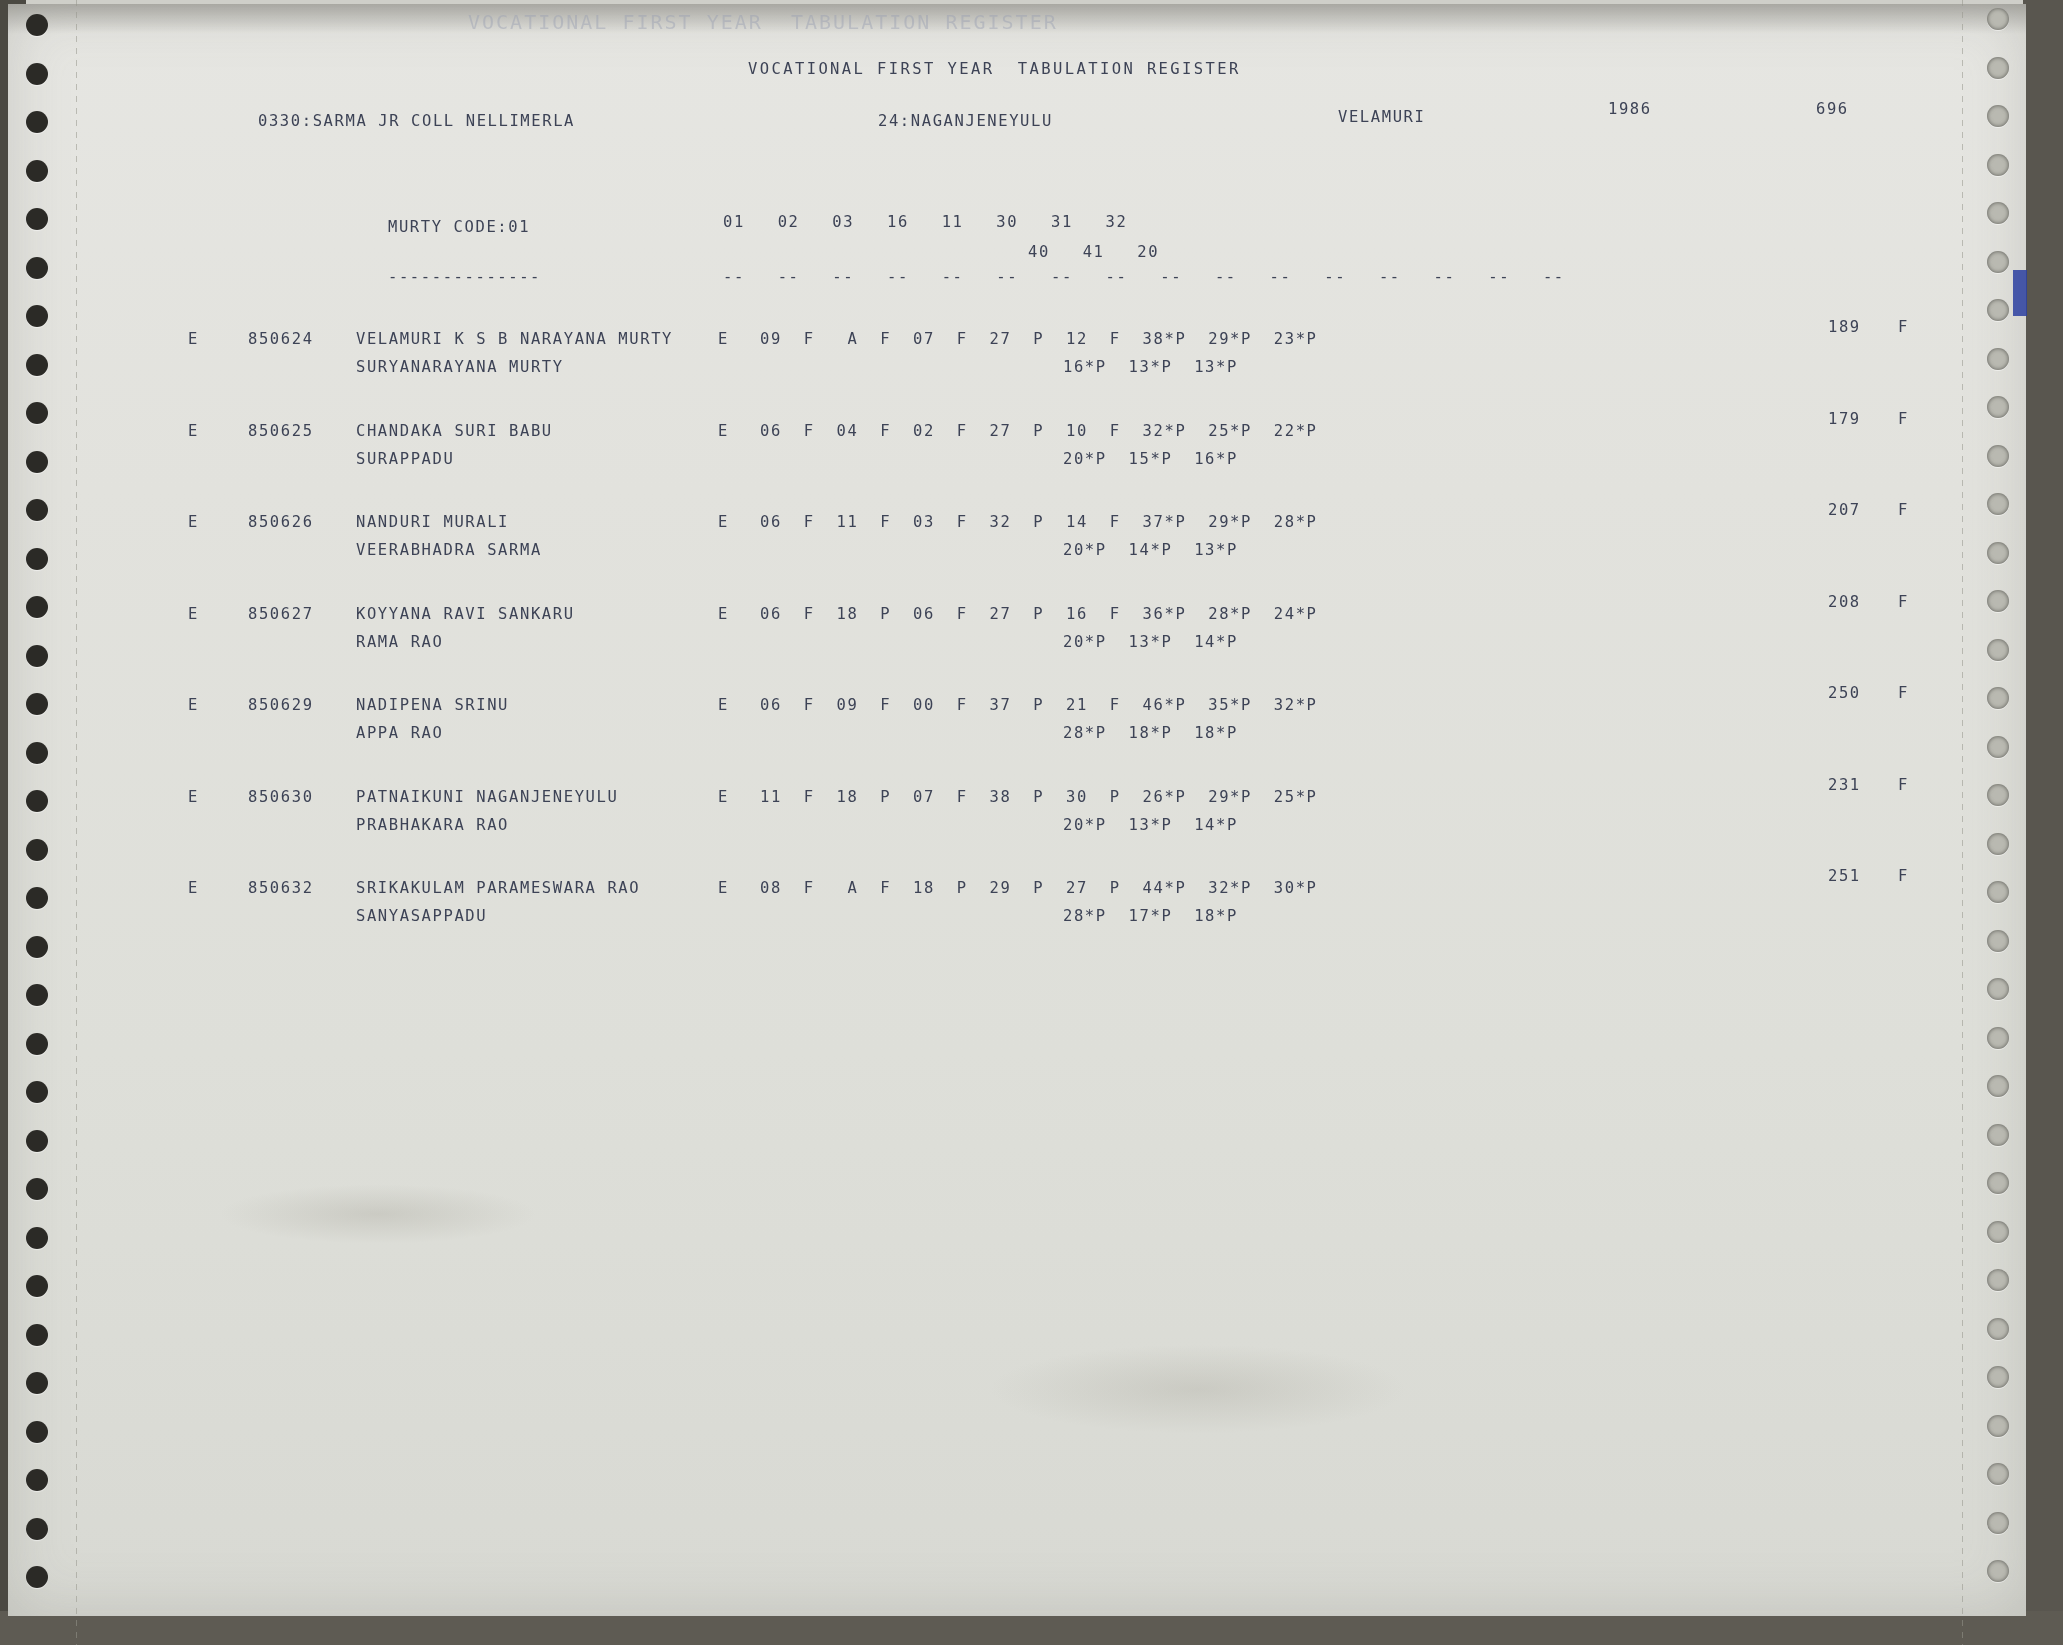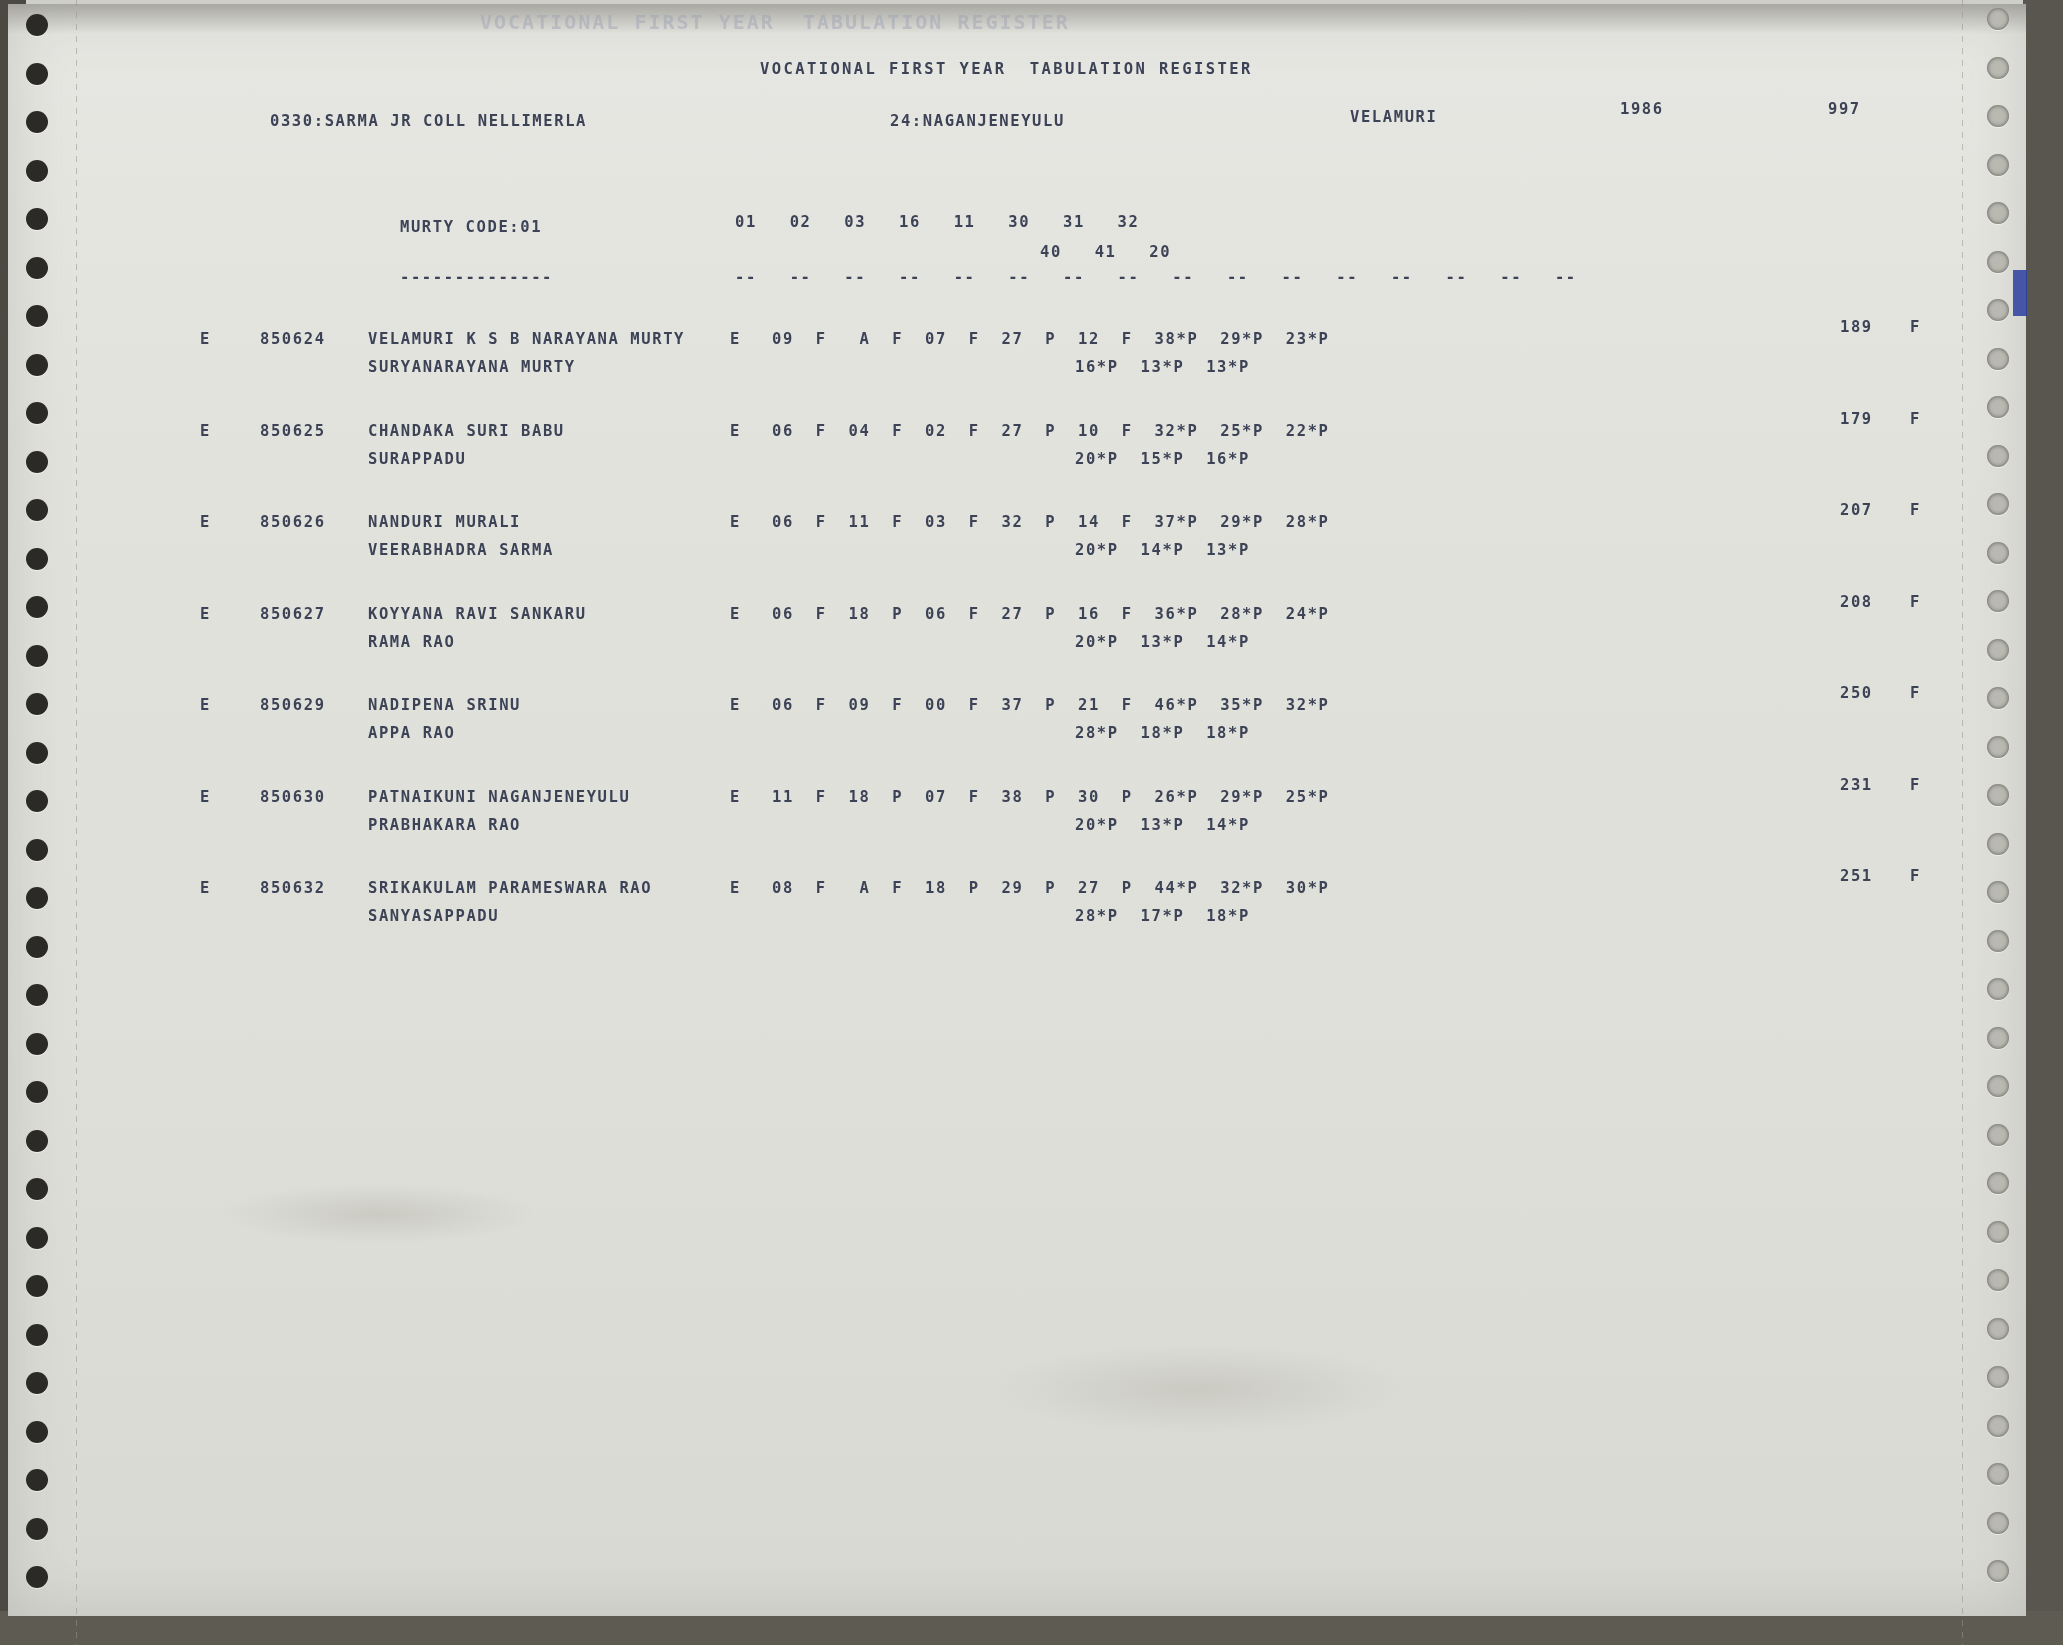--- a/index.html
+++ b/index.html
@@ -70,29 +70,28 @@
     height: 100%;
     width: 1px;
     background: repeating-linear-gradient(180deg, rgba(150,150,140,.55) 0 6px, rgba(0,0,0,0) 6px 12px);
   }
   .perf.left { left: 76px; }
   .perf.right { right: 100px; }
 
   
   .print {
     position: absolute;
-    left: 100px;
+    left: 88px;
     top: 0;
     width: 1840px;
     height: 100%;
     color: #3d4356;
     font-size: 15.5px;
     letter-spacing: 1.6px;
     white-space: pre;
-    font-weight: bold;
   }
   .line { position: absolute; white-space: pre; }
   .ghost {
     color: #9aa0b2;
     opacity: .45;
     letter-spacing: 2px;
   }
   .title { letter-spacing: 2.4px; }
   .blue-mark {
     position: absolute;
@@ -214,21 +213,21 @@
     
     <div class="line ghost" style="left:380px; top:10px; font-size:20px;">VOCATIONAL FIRST YEAR  TABULATION REGISTER</div>
 
     
     <div class="line title" style="left:660px; top:60px;">VOCATIONAL FIRST YEAR  TABULATION REGISTER</div>
 
     <div class="line" style="left:170px; top:112px;">0330:SARMA JR COLL NELLIMERLA</div>
     <div class="line" style="left:790px; top:112px;">24:NAGANJENEYULU</div>
     <div class="line" style="left:1250px; top:108px;">VELAMURI</div>
     <div class="line" style="left:1520px; top:100px;">1986</div>
-    <div class="line" style="left:1728px; top:100px;">997</div>
+    <div class="line" style="left:1728px; top:100px;">696</div>
 
     
     <div class="line" style="left:300px; top:218px;">MURTY CODE:01</div>
     <div class="line" style="left:635px; top:213px;">01   02   03   16   11   30   31   32</div>
     <div class="line" style="left:940px; top:243px;">40   41   20</div>
     <div class="line" style="left:300px; top:268px;">--------------</div>
     <div class="line" style="left:635px; top:268px;">--   --   --   --   --   --   --   --   --   --   --   --   --   --   --   --</div>
 
     <div id="rows"><div class="line " style="left: 100px; top: 330px;">E</div><div class="line " style="left: 160px; top: 330px;">850624</div><div class="line " style="left: 268px; top: 330px;">VELAMURI K S B NARAYANA MURTY</div><div class="line " style="left: 268px; top: 358px;">SURYANARAYANA MURTY</div><div class="line " style="left: 630px; top: 330px;">E</div><div class="line " style="left: 672px; top: 330px;">09  F   A  F  07  F  27  P  12  F  38*P  29*P  23*P</div><div class="line " style="left: 975px; top: 358px;">16*P  13*P  13*P</div><div class="line " style="left: 1740px; top: 318px;">189</div><div class="line " style="left: 1810px; top: 318px;">F</div><div class="line " style="left: 100px; top: 421.5px;">E</div><div class="line " style="left: 160px; top: 421.5px;">850625</div><div class="line " style="left: 268px; top: 421.5px;">CHANDAKA SURI BABU</div><div class="line " style="left: 268px; top: 449.5px;">SURAPPADU</div><div class="line " style="left: 630px; top: 421.5px;">E</div><div class="line " style="left: 672px; top: 421.5px;">06  F  04  F  02  F  27  P  10  F  32*P  25*P  22*P</div><div class="line " style="left: 975px; top: 449.5px;">20*P  15*P  16*P</div><div class="line " style="left: 1740px; top: 409.5px;">179</div><div class="line " style="left: 1810px; top: 409.5px;">F</div><div class="line " style="left: 100px; top: 513px;">E</div><div class="line " style="left: 160px; top: 513px;">850626</div><div class="line " style="left: 268px; top: 513px;">NANDURI MURALI</div><div class="line " style="left: 268px; top: 541px;">VEERABHADRA SARMA</div><div class="line " style="left: 630px; top: 513px;">E</div><div class="line " style="left: 672px; top: 513px;">06  F  11  F  03  F  32  P  14  F  37*P  29*P  28*P</div><div class="line " style="left: 975px; top: 541px;">20*P  14*P  13*P</div><div class="line " style="left: 1740px; top: 501px;">207</div><div class="line " style="left: 1810px; top: 501px;">F</div><div class="line " style="left: 100px; top: 604.5px;">E</div><div class="line " style="left: 160px; top: 604.5px;">850627</div><div class="line " style="left: 268px; top: 604.5px;">KOYYANA RAVI SANKARU</div><div class="line " style="left: 268px; top: 632.5px;">RAMA RAO</div><div class="line " style="left: 630px; top: 604.5px;">E</div><div class="line " style="left: 672px; top: 604.5px;">06  F  18  P  06  F  27  P  16  F  36*P  28*P  24*P</div><div class="line " style="left: 975px; top: 632.5px;">20*P  13*P  14*P</div><div class="line " style="left: 1740px; top: 592.5px;">208</div><div class="line " style="left: 1810px; top: 592.5px;">F</div><div class="line " style="left: 100px; top: 696px;">E</div><div class="line " style="left: 160px; top: 696px;">850629</div><div class="line " style="left: 268px; top: 696px;">NADIPENA SRINU</div><div class="line " style="left: 268px; top: 724px;">APPA RAO</div><div class="line " style="left: 630px; top: 696px;">E</div><div class="line " style="left: 672px; top: 696px;">06  F  09  F  00  F  37  P  21  F  46*P  35*P  32*P</div><div class="line " style="left: 975px; top: 724px;">28*P  18*P  18*P</div><div class="line " style="left: 1740px; top: 684px;">250</div><div class="line " style="left: 1810px; top: 684px;">F</div><div class="line " style="left: 100px; top: 787.5px;">E</div><div class="line " style="left: 160px; top: 787.5px;">850630</div><div class="line " style="left: 268px; top: 787.5px;">PATNAIKUNI NAGANJENEYULU</div><div class="line " style="left: 268px; top: 815.5px;">PRABHAKARA RAO</div><div class="line " style="left: 630px; top: 787.5px;">E</div><div class="line " style="left: 672px; top: 787.5px;">11  F  18  P  07  F  38  P  30  P  26*P  29*P  25*P</div><div class="line " style="left: 975px; top: 815.5px;">20*P  13*P  14*P</div><div class="line " style="left: 1740px; top: 775.5px;">231</div><div class="line " style="left: 1810px; top: 775.5px;">F</div><div class="line " style="left: 100px; top: 879px;">E</div><div class="line " style="left: 160px; top: 879px;">850632</div><div class="line " style="left: 268px; top: 879px;">SRIKAKULAM PARAMESWARA RAO</div><div class="line " style="left: 268px; top: 907px;">SANYASAPPADU</div><div class="line " style="left: 630px; top: 879px;">E</div><div class="line " style="left: 672px; top: 879px;">08  F   A  F  18  P  29  P  27  P  44*P  32*P  30*P</div><div class="line " style="left: 975px; top: 907px;">28*P  17*P  18*P</div><div class="line " style="left: 1740px; top: 867px;">251</div><div class="line " style="left: 1810px; top: 867px;">F</div></div>
   </div>

